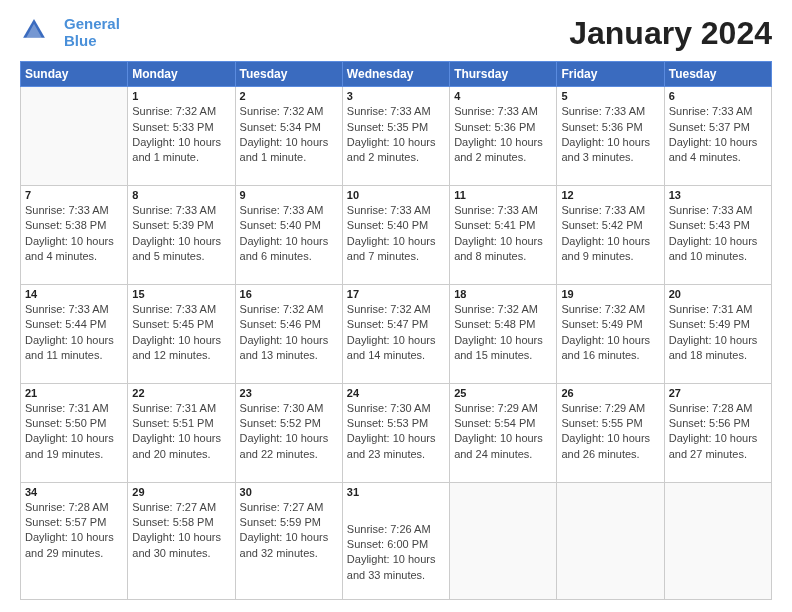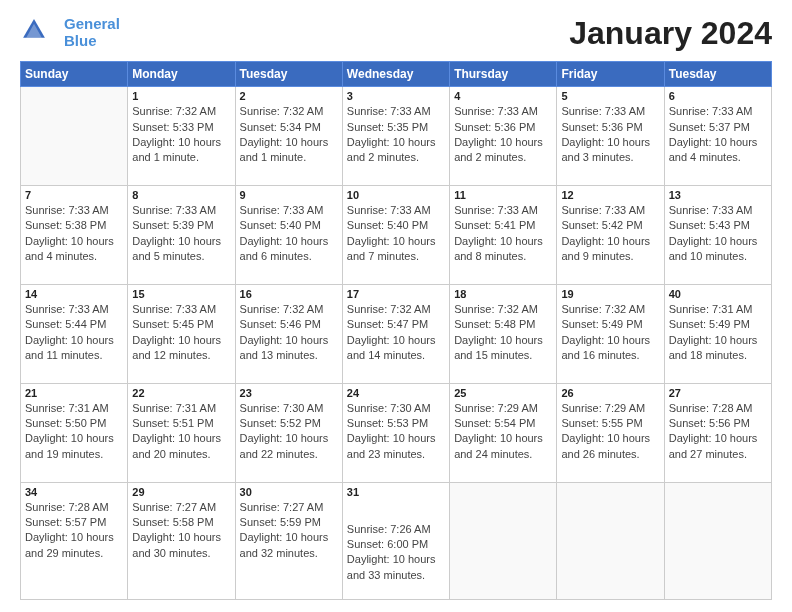--- a/index.html
+++ b/index.html
@@ -265,21 +265,21 @@
 and 15 minutes.</div>
           </td>
           <td>
             <span class="day-num">19</span>
             <div class="day-info" style="white-space: pre-line;">Sunrise: 7:32 AM
 Sunset: 5:49 PM
 Daylight: 10 hours
 and 16 minutes.</div>
           </td>
           <td>
-            <span class="day-num">40</span>
+            <span class="day-num">20</span>
             <div class="day-info" style="white-space: pre-line;">Sunrise: 7:31 AM
 Sunset: 5:49 PM
 Daylight: 10 hours
 and 18 minutes.</div>
           </td>
         </tr>
         <tr class="week-row">
           <td>
             <span class="day-num">21</span>
             <div class="day-info" style="white-space: pre-line;">Sunrise: 7:31 AM

